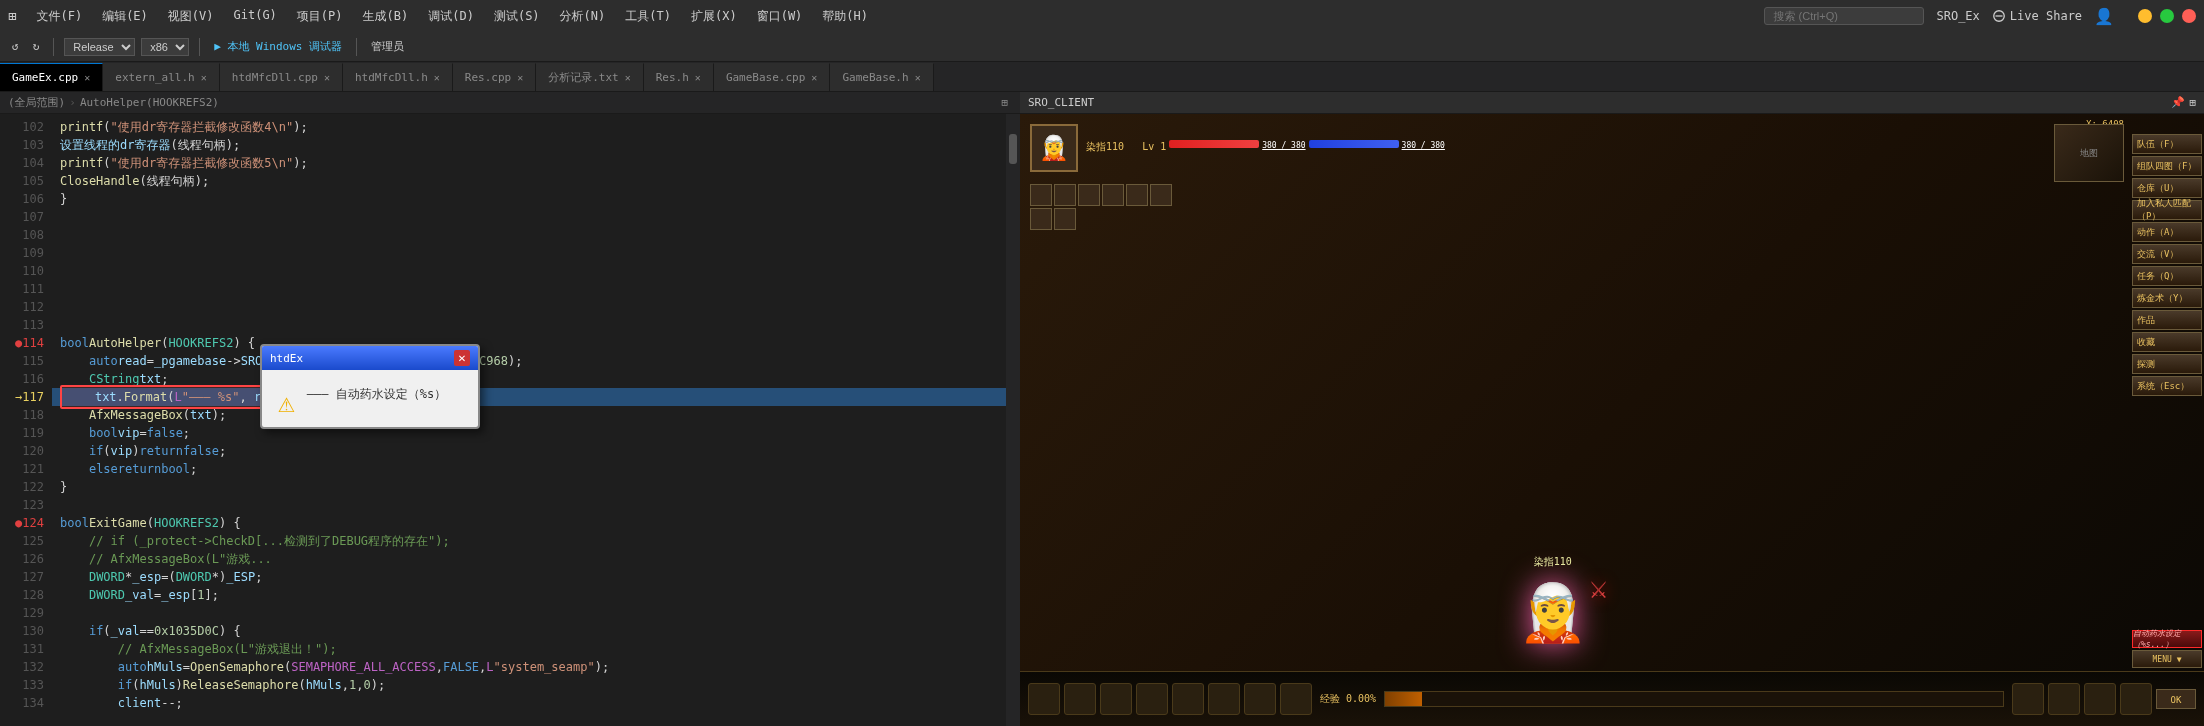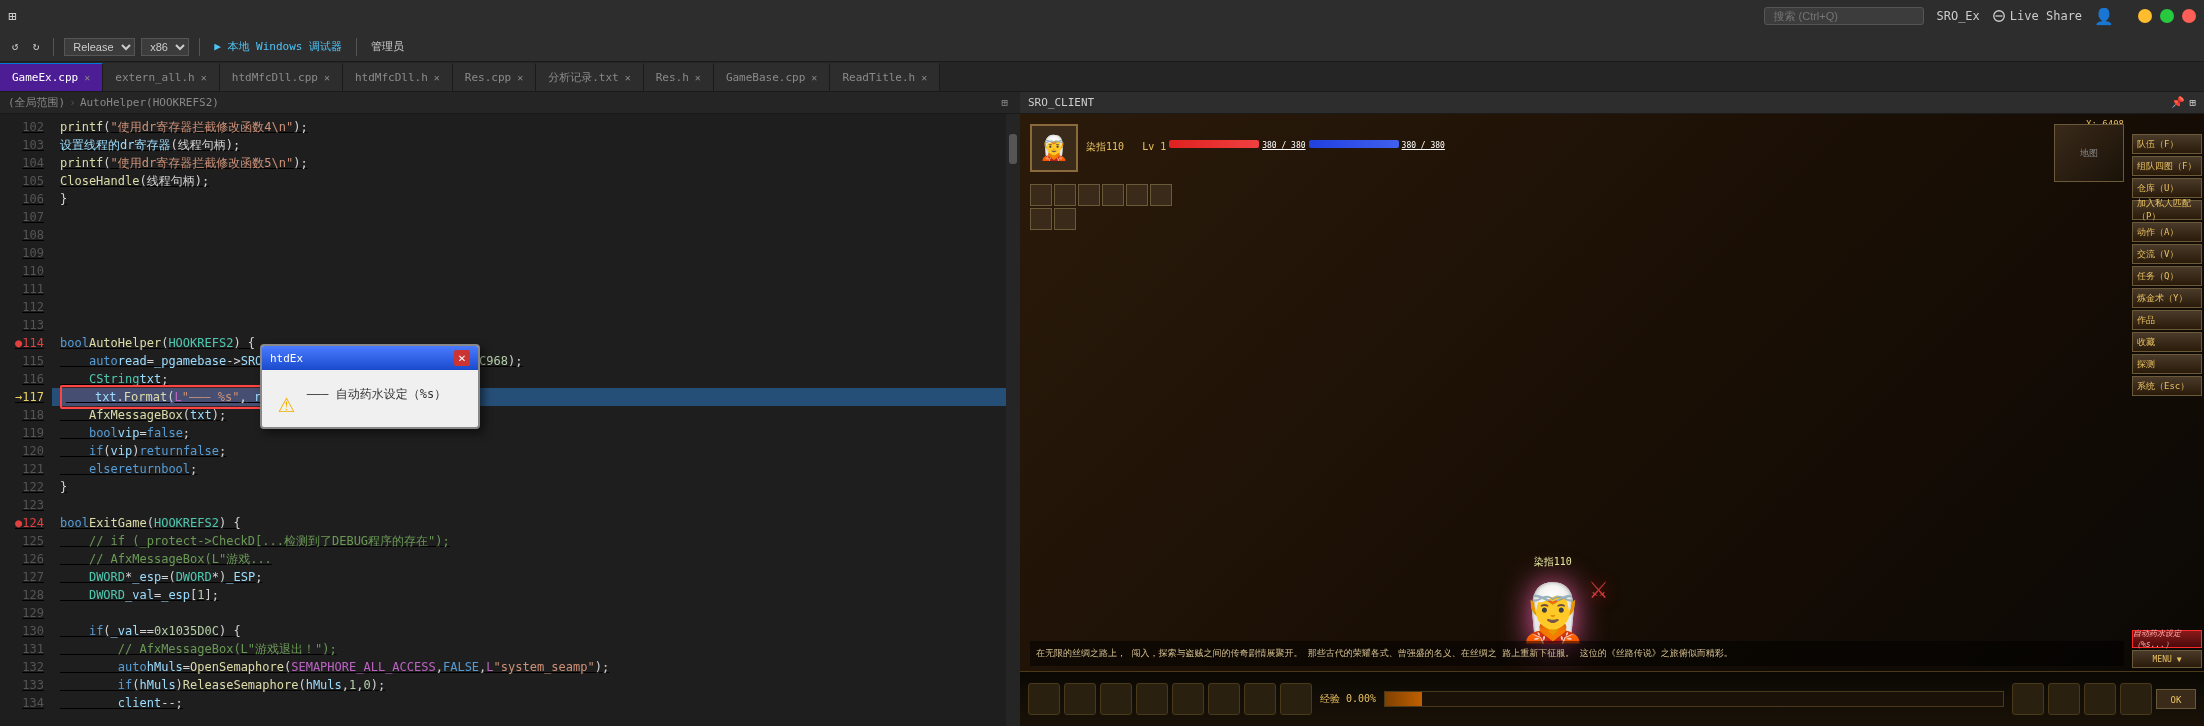--- a/index.html
+++ b/index.html
@@ -78,21 +78,21 @@
       font-size: 11px;
       color: #8a8a8a;
       background: #2d2d2d;
       border-right: 1px solid #1a1a1a;
       cursor: pointer;
       white-space: nowrap;
       gap: 6px;
       border-top: 1px solid transparent;
     }
     .tab.active {
-      background: #4c1d95;
+      background: #000000;
       color: #fff;
       border-top: 1px solid #0078d4;
     }
     .tab .close-x { font-size: 10px; color: #888; cursor: pointer; }
 
     
     #main-area {
       flex: 1;
       display: flex;
       overflow: hidden;
@@ -119,21 +119,20 @@
       border-bottom: 1px solid #1a1a1a;
       flex-shrink: 0;
     }
 
     
     #code-area {
       flex: 1;
       display: flex;
       overflow: hidden;
       position: relative;
-      text-decoration: underline;
     }
     #line-numbers {
       width: 52px;
       background: #1e1e1e;
       color: #555;
       font-size: 12px;
       line-height: 18px;
       padding: 4px 8px 4px 0;
       text-align: right;
       user-select: none;
@@ -421,20 +420,35 @@
       border-color: #ff2a2a;
       color: #ffaaaa;
       font-style: italic;
     }
   </style>
 </head>
 <body>
 
 <div id="title-bar">
   <span style="font-size:14px; margin-right:8px;">⊞</span>
+  <div class="menu-items">
+    <span class="menu-item">文件(F)</span>
+    <span class="menu-item">编辑(E)</span>
+    <span class="menu-item">视图(V)</span>
+    <span class="menu-item">Git(G)</span>
+    <span class="menu-item">项目(P)</span>
+    <span class="menu-item">生成(B)</span>
+    <span class="menu-item">调试(D)</span>
+    <span class="menu-item">测试(S)</span>
+    <span class="menu-item">分析(N)</span>
+    <span class="menu-item">工具(T)</span>
+    <span class="menu-item">扩展(X)</span>
+    <span class="menu-item">窗口(W)</span>
+    <span class="menu-item">帮助(H)</span>
+  </div>
   <div class="spacer"></div>
   <div class="right-section">
     <input class="search-box" type="text" placeholder="搜索 (Ctrl+Q)" style="">
     <span>SRO_Ex</span>
     <span class="live-share">
       <svg width="14" height="14" viewBox="0 0 16 16">
           <circle cx="8" cy="8" r="6" stroke="#ccc" stroke-width="1.5" fill="none"></circle>
           <line x1="4" y1="8" x2="12" y2="8" stroke="#ccc" stroke-width="1.5"></line>
         </svg>
       <span>Live Share</span>
@@ -491,21 +505,21 @@
   </div>
   <div class="tab">
     <span>Res.h</span>
     <span class="close-x">✕</span>
   </div>
   <div class="tab">
     <span>GameBase.cpp</span>
     <span class="close-x">✕</span>
   </div>
   <div class="tab">
-    <span>ReadTitle.h</span>
+    <span>GameBase.h</span>
     <span class="close-x">✕</span>
   </div>
 </div>
 
 <div id="main-area">
 
   <div id="editor-panel">
 
     <div id="breadcrumb">
       <span>(全局范围)</span>
@@ -690,25 +704,20 @@
               <span>收藏</span>
             </div>
           <div class="sidebar-btn">
               <span>探测</span>
             </div>
           <div class="sidebar-btn">
               <span>系统（Esc）</span>
             </div>
         </div>
 
-        <div class="story-text">在无限的丝绸之路上，
-闯入，探索与盗贼之间的传奇剧情展聚开。
-那些古代的荣耀各式、曾强盛的名义、在丝绸之
-路上重新下征服。
-这位的《丝路传说》之旅俯似而精彩。</div>
 
         <div class="minibar-container">
           <div class="minibar-btn red-btn">自动药水设定（%s...）</div>
           <div class="minibar-btn">MENU ▼</div>
         </div>
 
         <div class="minimap">
           <div style="background: linear-gradient(135deg, #3a2a1a, #1a1208); width:100%; height:100%; display:flex; align-items:center; justify-content:center; color:#888; font-size:9px;">地图</div>
         </div>
 

